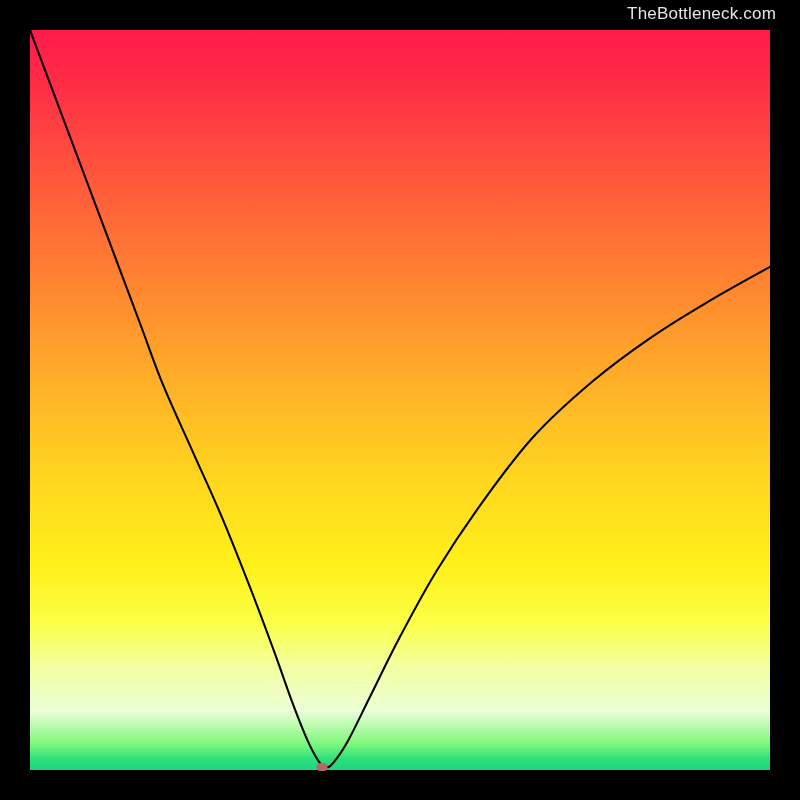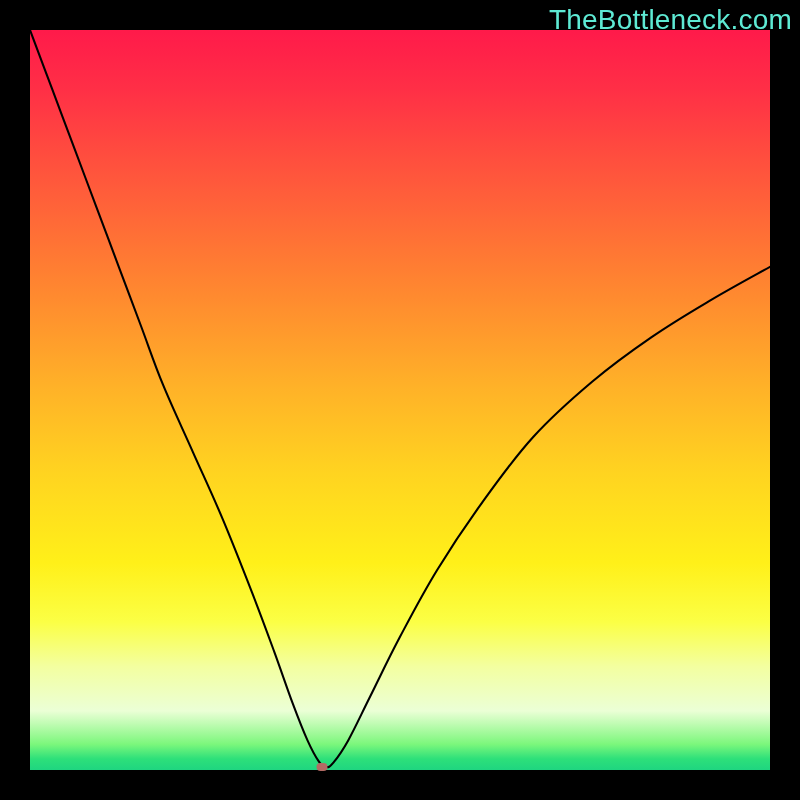--- a/index.html
+++ b/index.html
@@ -51,23 +51,23 @@
     position: absolute;
     width: 11px;
     height: 8px;
     border-radius: 4px;
     background: #b36a64;
     transform: translate(-50%, -50%);
   }
   .watermark {
     position: absolute;
     top: 4px;
-    right: 8px;
-    color: #5eead4;
-    font-size: 28px;
+    right: 24px;
+    color: #e5e5e5;
+    font-size: 17px;
     letter-spacing: 0.2px;
     user-select: none;
   }
 </style>
 </head>
 <body>
 
 <div class="stage">
 
   <div class="watermark">TheBottleneck.com</div>

